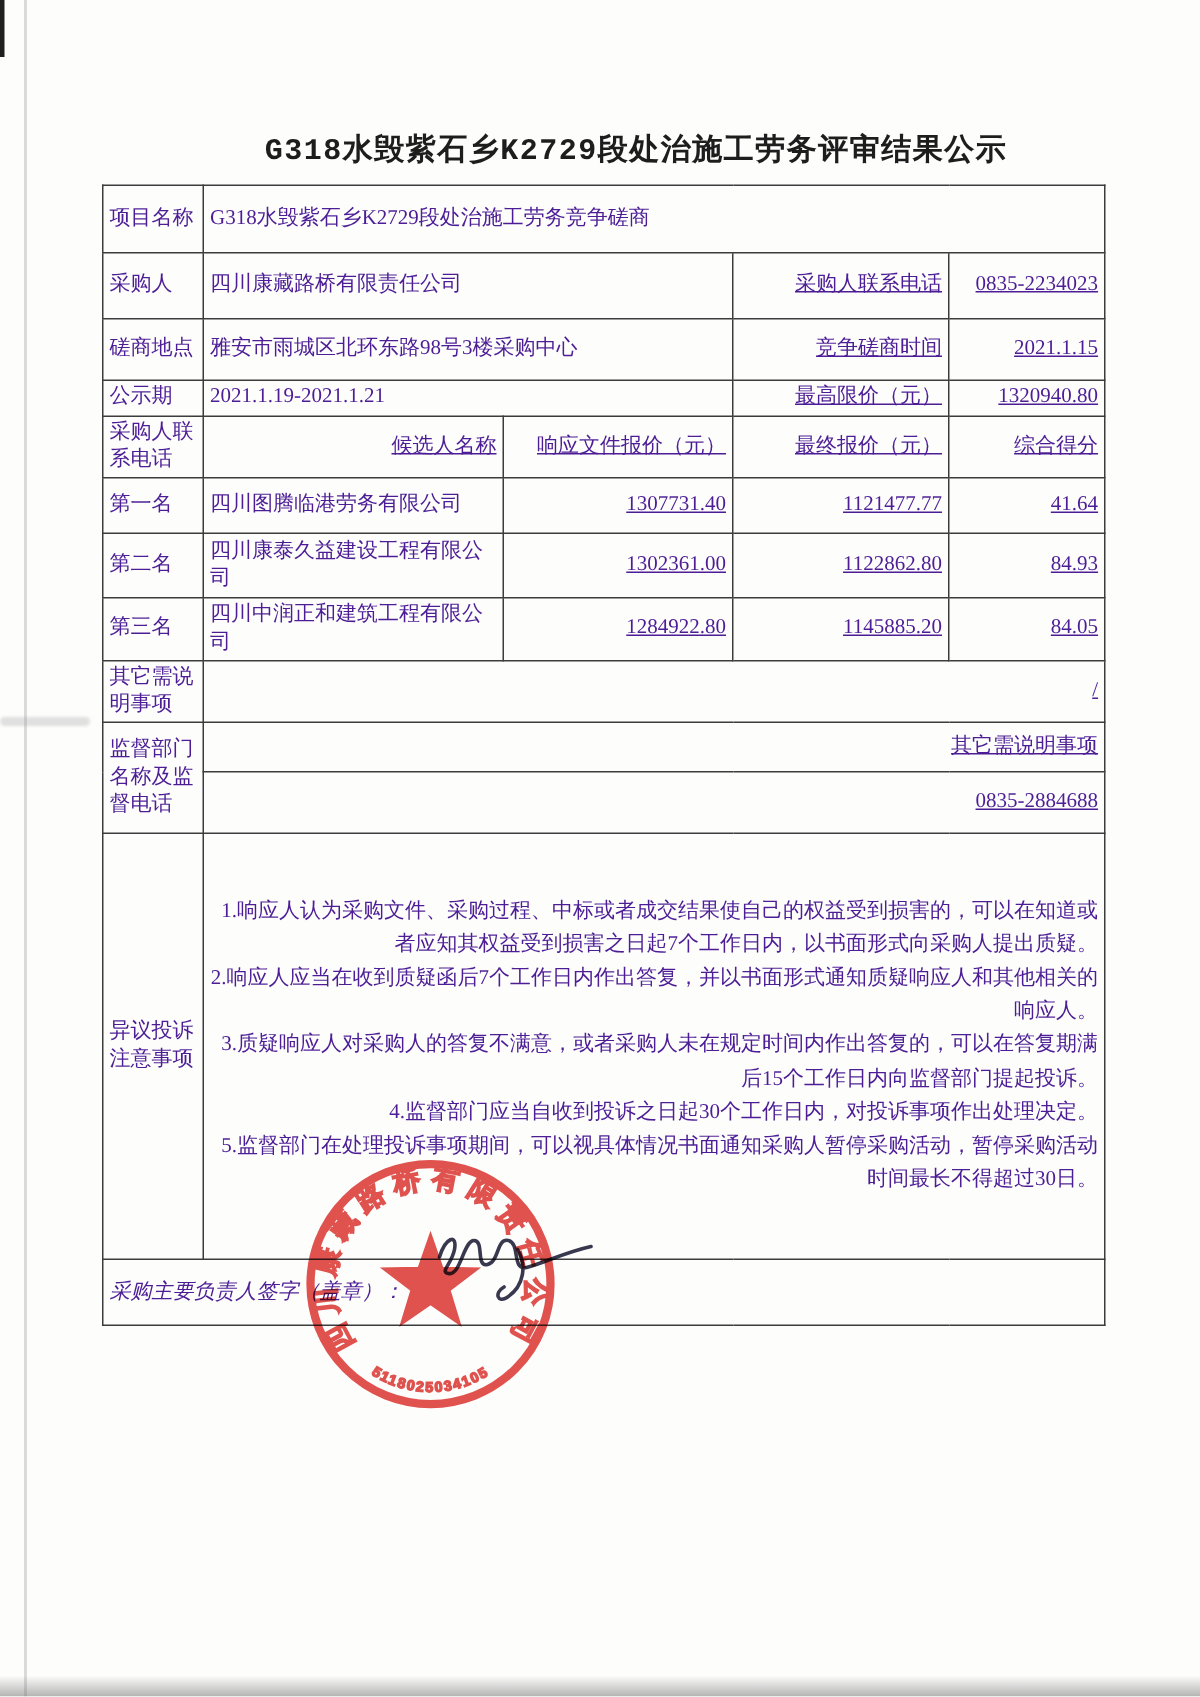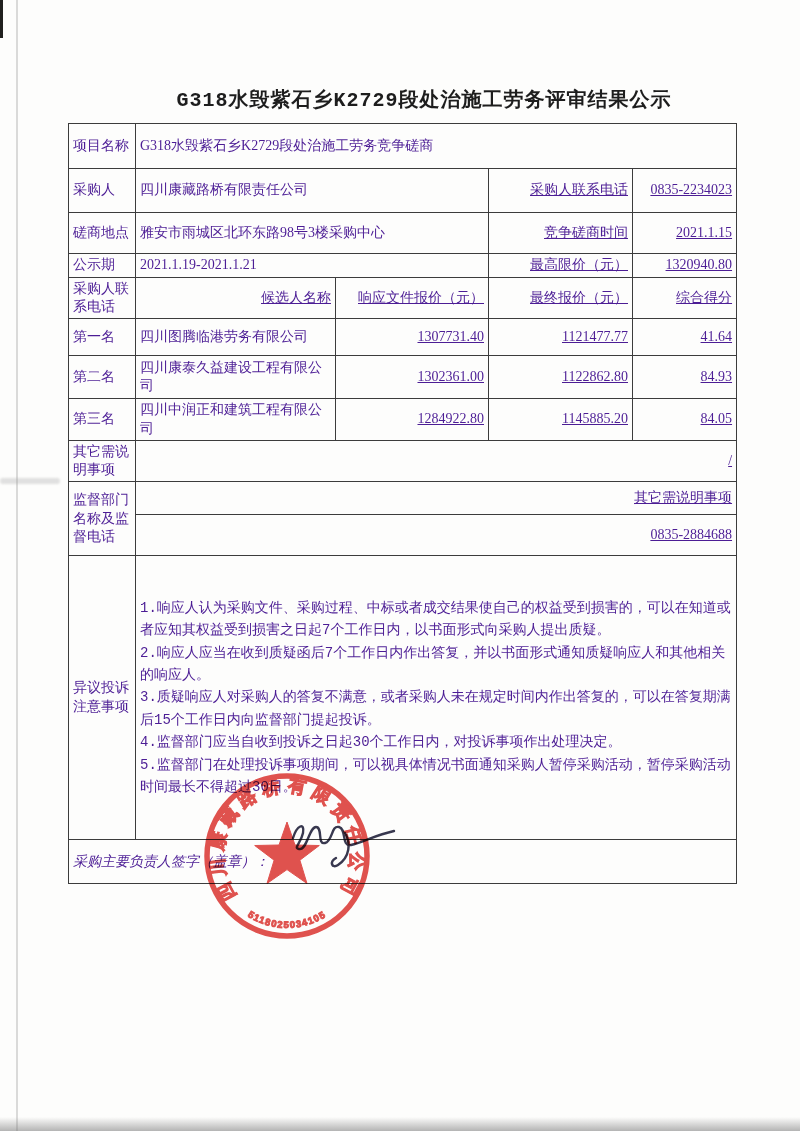--- a/index.html
+++ b/index.html
@@ -33,21 +33,21 @@
     border:1.6px solid #3c3c3c;
     vertical-align:middle;
     padding:2px 4px;
     line-height:1.3;
     overflow:hidden;
   }
   td.lab{padding-left:5px;text-align:left;line-height:1.25;}
   td.left-val{padding-left:7px;text-align:left;}
   td.ctr{text-align:right;text-decoration:underline;}
   td.objection-cell{padding:8px 10px 8px 8px;}
-  .objection-text{line-height:1.6;text-align:left;font-family:Liberation Mono, monospace;}
+  .objection-text{line-height:1.6;text-align:right;}
   .objection-text div{margin:0;}
   td.sig-cell{padding-left:7px;font-style:italic;}
   
   .stamp{
     position:absolute;left:197px;top:766px;width:180px;height:180px;
     mix-blend-mode:multiply;opacity:.88;
   }
   .stamp text{
     font-family:"Liberation Sans","DejaVu Sans",sans-serif;font-weight:bold;
   }

